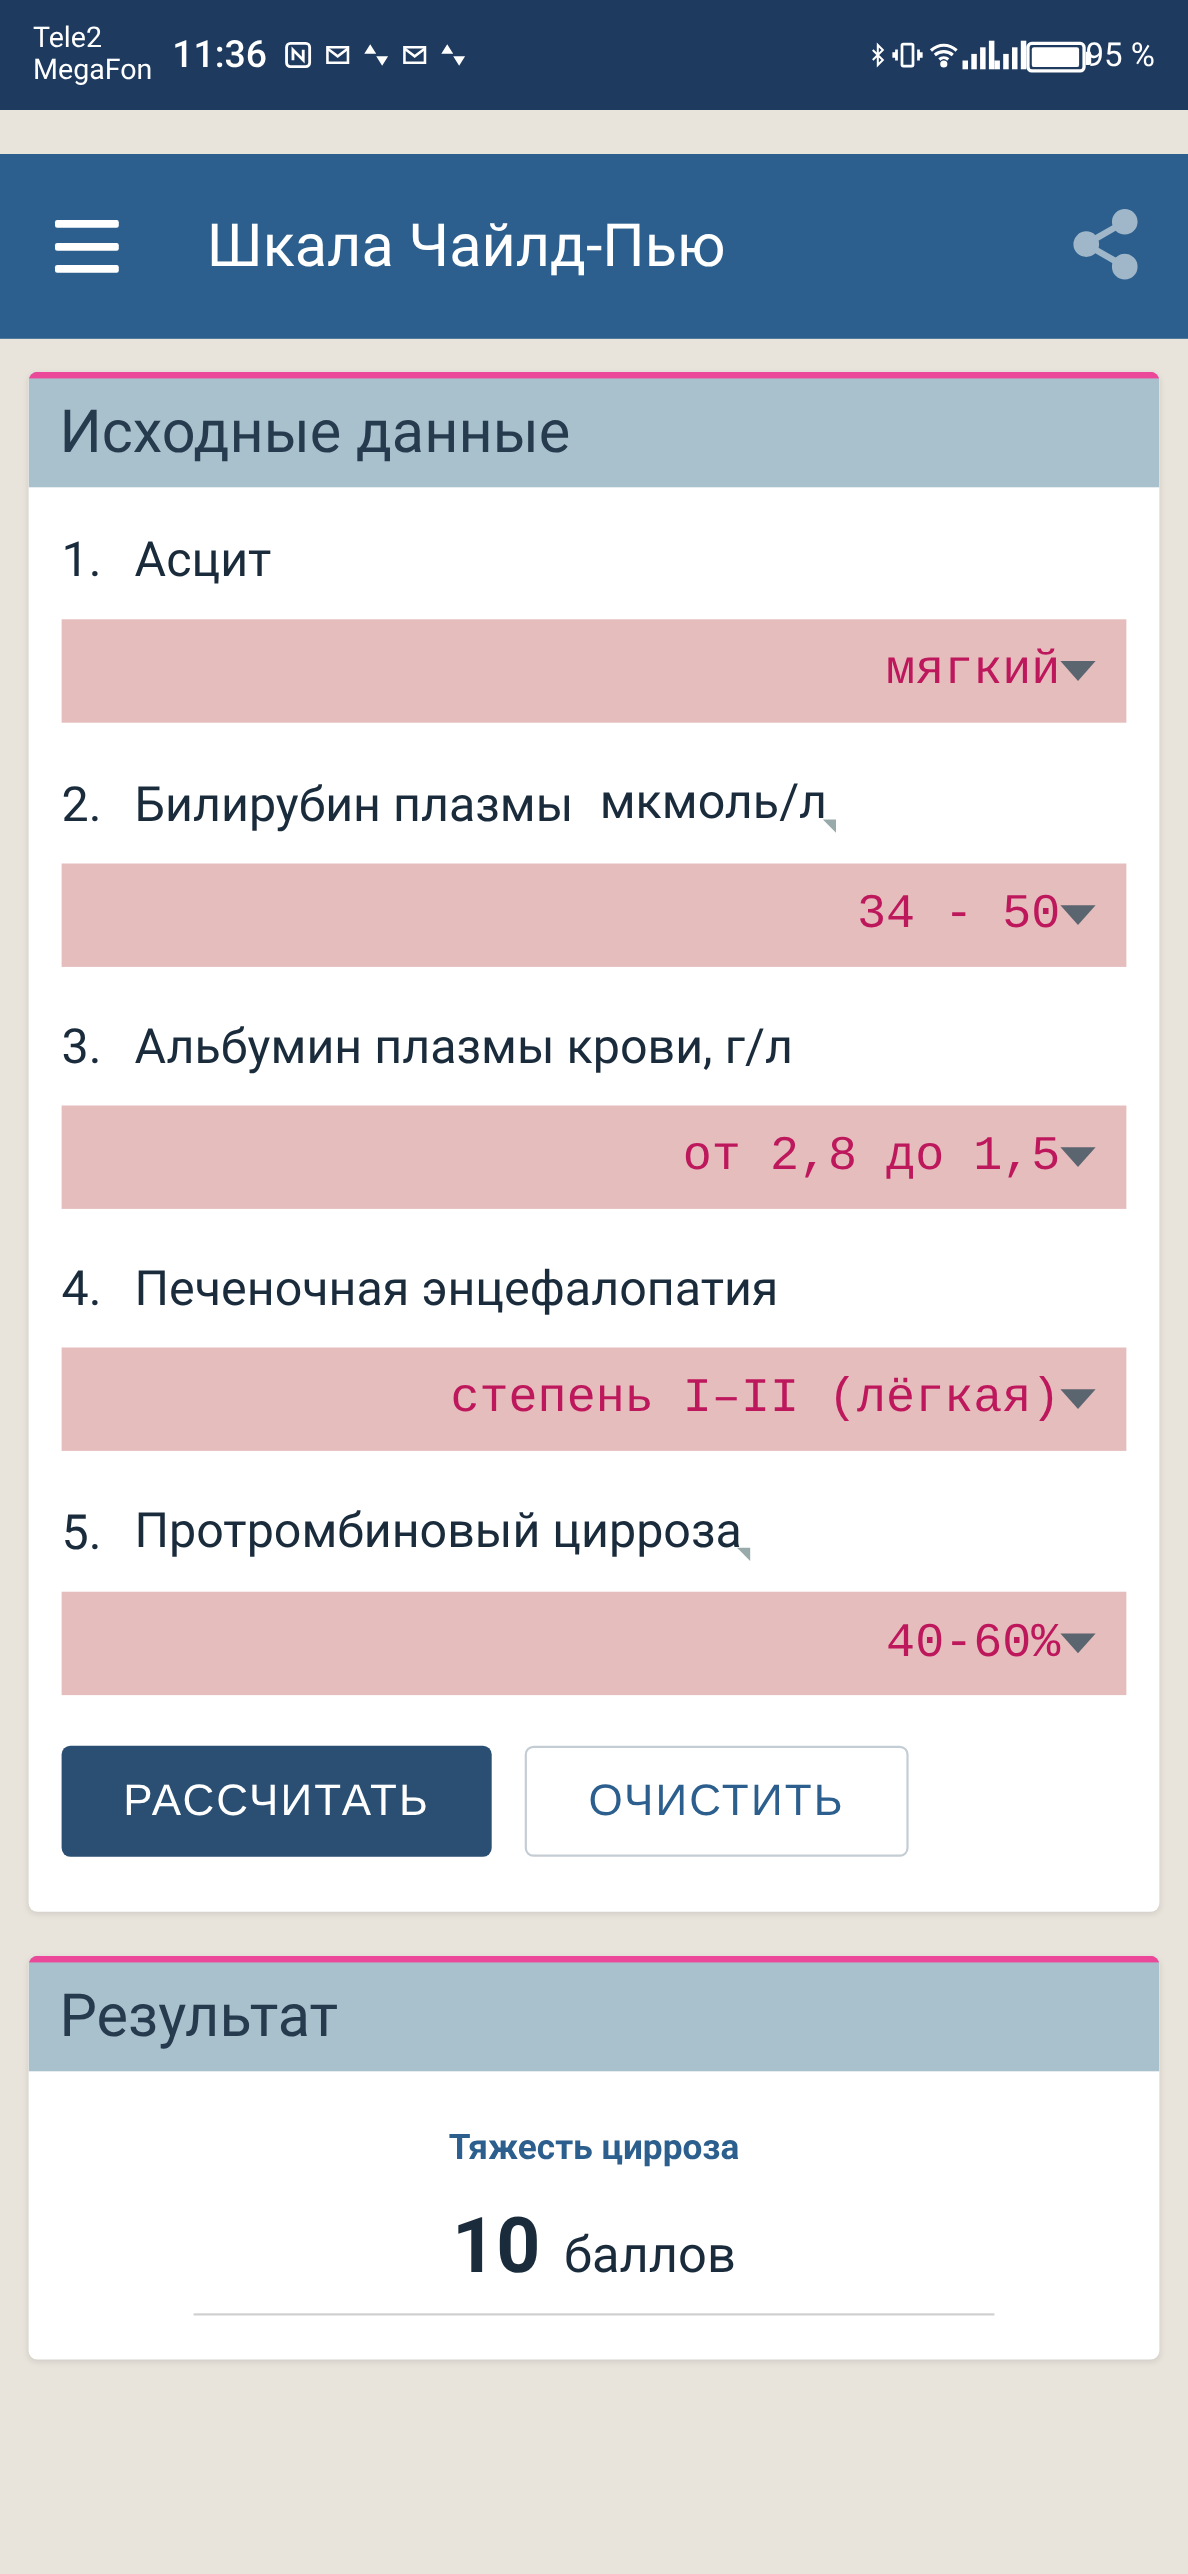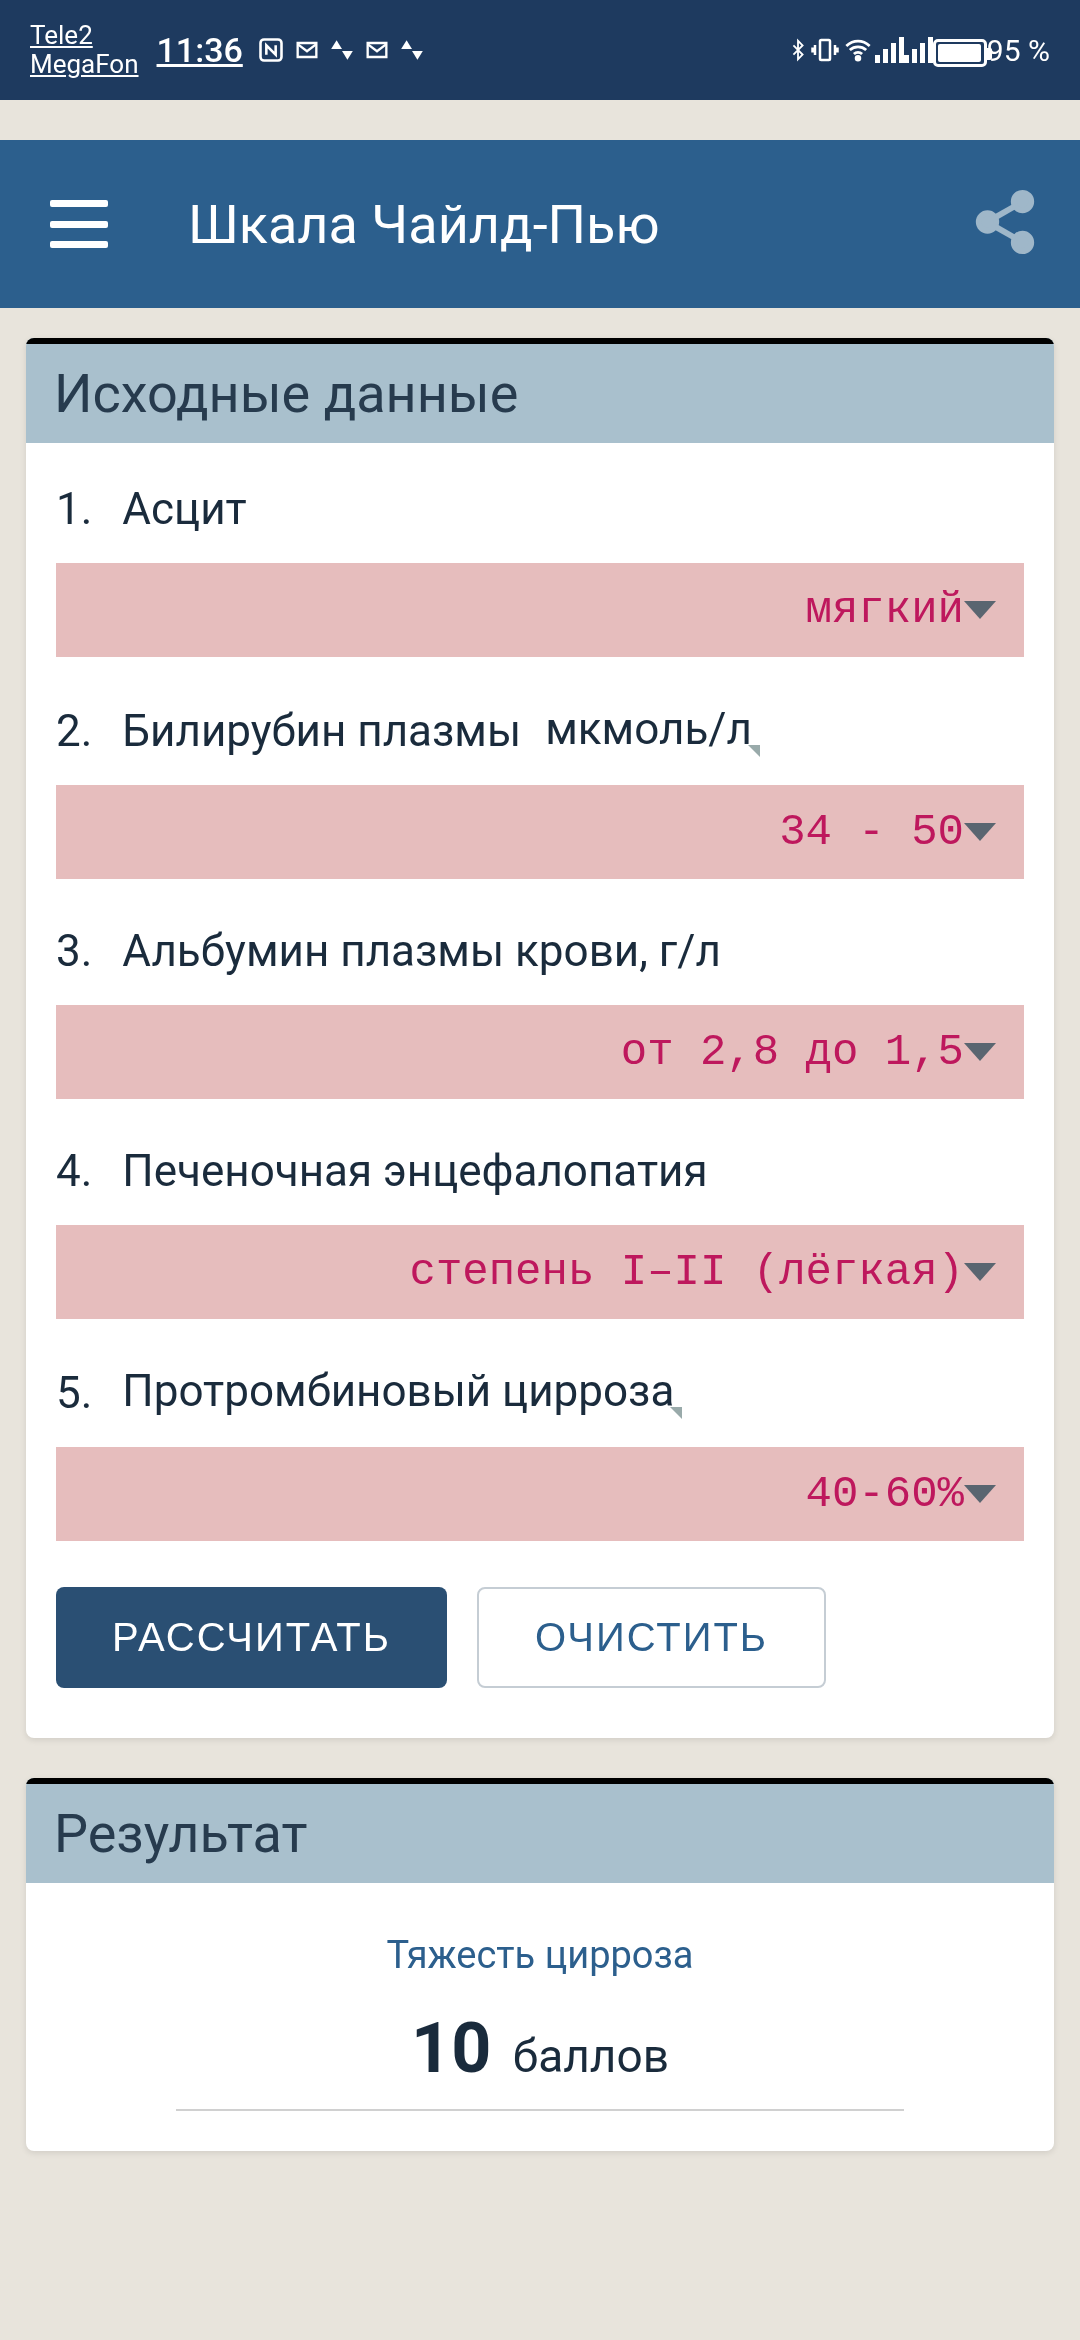--- a/index.html
+++ b/index.html
@@ -13,21 +13,21 @@
   .status-bar {
     height: 100px;
     background: #1e3a5f;
     color: #fff;
     display: flex;
     align-items: center;
     justify-content: space-between;
     padding: 0 30px;
     font-size: 30px;
   }
-  .status-left { display: flex; align-items: center; gap: 14px; text-decoration: underline; }
+  .status-left { display: flex; align-items: center; gap: 14px; }
   .status-carriers { display:flex; flex-direction: column; font-size: 26px; line-height: 1.1; }
   .status-time { font-size: 34px; font-weight: 500; margin-left: 4px; }
   .status-icons-left { display: flex; gap: 8px; align-items: center; font-size: 28px; }
   .status-right { display: flex; align-items: center; font-size: 30px; }
   .status-icon { display:inline-flex; align-items:center; }
   .battery-box {
     width: 54px; height: 28px; border: 3px solid #fff; border-radius: 5px;
     display: inline-block; position: relative; vertical-align: middle;
   }
   .battery-box::after {
@@ -62,21 +62,21 @@
     margin-bottom: 40px;
     box-shadow: 0 2px 6px rgba(0,0,0,0.1);
     overflow: hidden;
   }
   .card-header {
     background: #a9c0cd;
     color: #273b4e;
     font-size: 54px;
     font-weight: 400;
     padding: 18px 28px;
-    border-top: 6px solid #000000;
+    border-top: 6px solid #ec4899;
   }
   .card-body { padding: 40px 30px 50px 30px; }
 
   .field { margin-bottom: 46px; }
   .field-label {
     font-size: 44px;
     color: #1a2b3c;
     margin-bottom: 28px;
     display: flex;
     align-items: flex-end;
@@ -134,23 +134,24 @@
     background: #fff;
     color: #2c5f8d;
     border: 2px solid #c5cdd4;
   }
 
   .result-body {
     padding: 50px 30px 40px 30px;
     text-align: center;
   }
   .result-title {
-    font-size: 38px;
+    font-size: 32px;
     color: #2c5f8d;
     margin-bottom: 30px;
+    font-weight: bold;
   }
   .result-score {
     font-size: 46px;
     color: #1a2b3c;
     padding-bottom: 20px;
     border-bottom: 2px solid #d0d0d0;
     margin: 0 120px;
   }
   .result-score .num { font-size: 70px; font-weight: 700; margin-right: 10px; }
 

